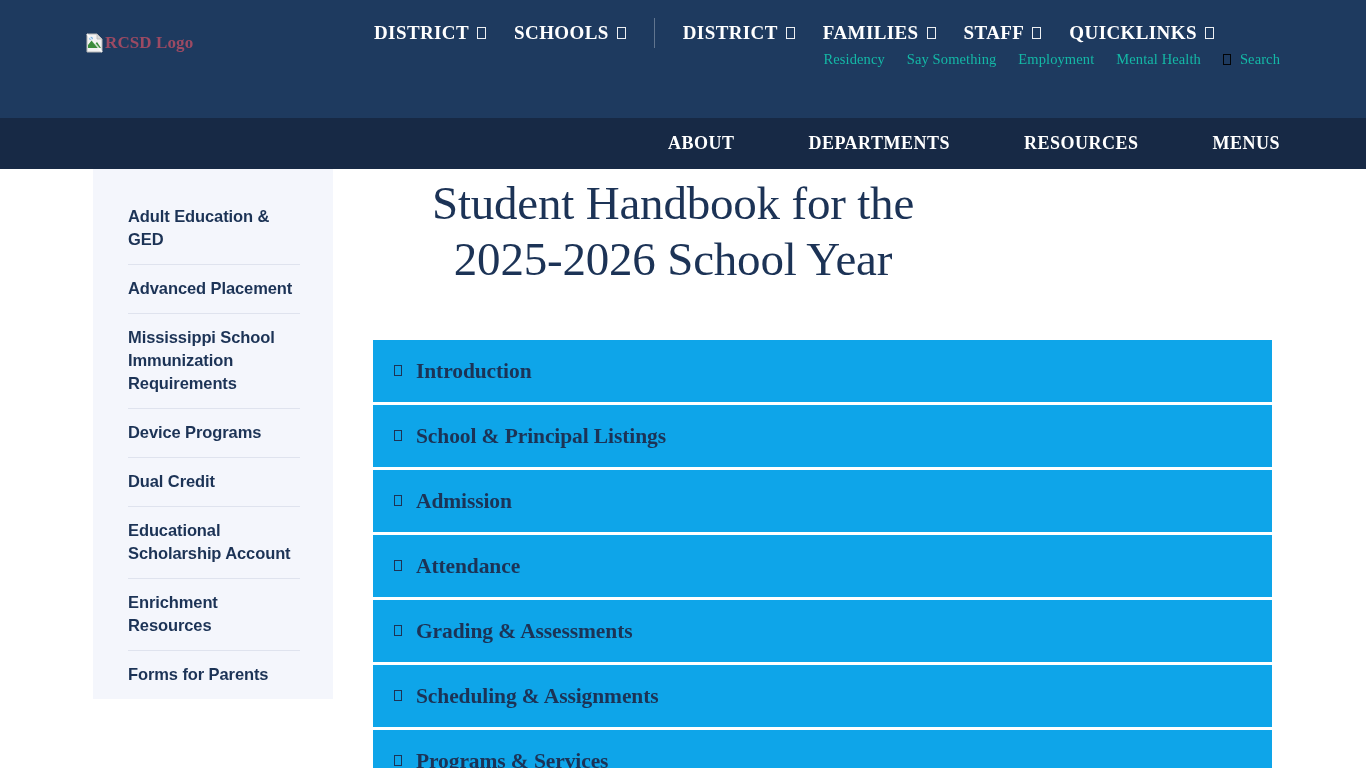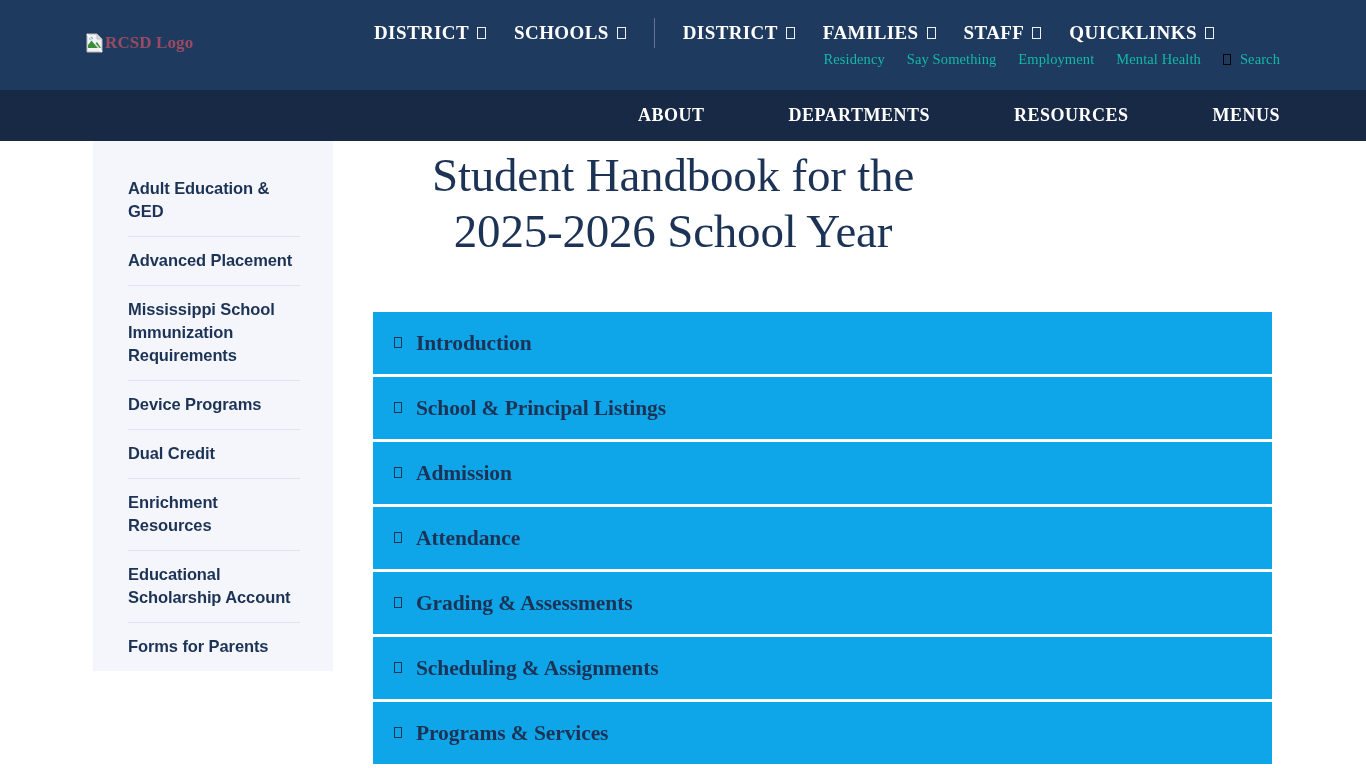--- a/index.html
+++ b/index.html
@@ -10,21 +10,21 @@
     height: 768px;
     overflow: hidden;
     background: #ffffff;
     font-family: "Liberation Sans", sans-serif;
   }
 
   
   .top-header {
     position: relative;
     width: 1366px;
-    height: 90px;
+    height: 118px;
     background: #1e3a5f;
   }
 
   .logo-wrap {
     position: absolute;
     left: 86px;
     top: 33px;
     display: flex;
     align-items: center;
     gap: 2px;
@@ -130,21 +130,21 @@
     background: #172945;
   }
 
   .sub-nav {
     position: absolute;
     right: 86px;
     top: 0;
     height: 51px;
     display: flex;
     align-items: center;
-    gap: 10px;
+    gap: 0;
   }
 
   .sub-nav-item {
     font-family: "Liberation Serif", serif;
     font-size: 18px;
     font-weight: 700;
     color: #ffffff;
     letter-spacing: 0.5px;
     white-space: nowrap;
     cursor: pointer;
@@ -330,24 +330,24 @@
     <div class="sidebar-item">
       <span class="sidebar-link">Mississippi School Immunization Requirements</span>
     </div>
     <div class="sidebar-item">
       <span class="sidebar-link">Device Programs</span>
     </div>
     <div class="sidebar-item">
       <span class="sidebar-link">Dual Credit</span>
     </div>
     <div class="sidebar-item">
+      <span class="sidebar-link">Educational Scholarship Account</span>
+    </div>
+    <div class="sidebar-item">
       <span class="sidebar-link">Enrichment Resources</span>
-    </div>
-    <div class="sidebar-item">
-      <span class="sidebar-link">Educational Scholarship Account</span>
     </div>
     <div class="sidebar-item">
       <span class="sidebar-link">Forms for Parents</span>
     </div>
   </aside>
 
   <main class="main-content">
     <h1 class="page-title">Student Handbook for the 2025-2026 School Year</h1>
 
     <div class="accordion">

